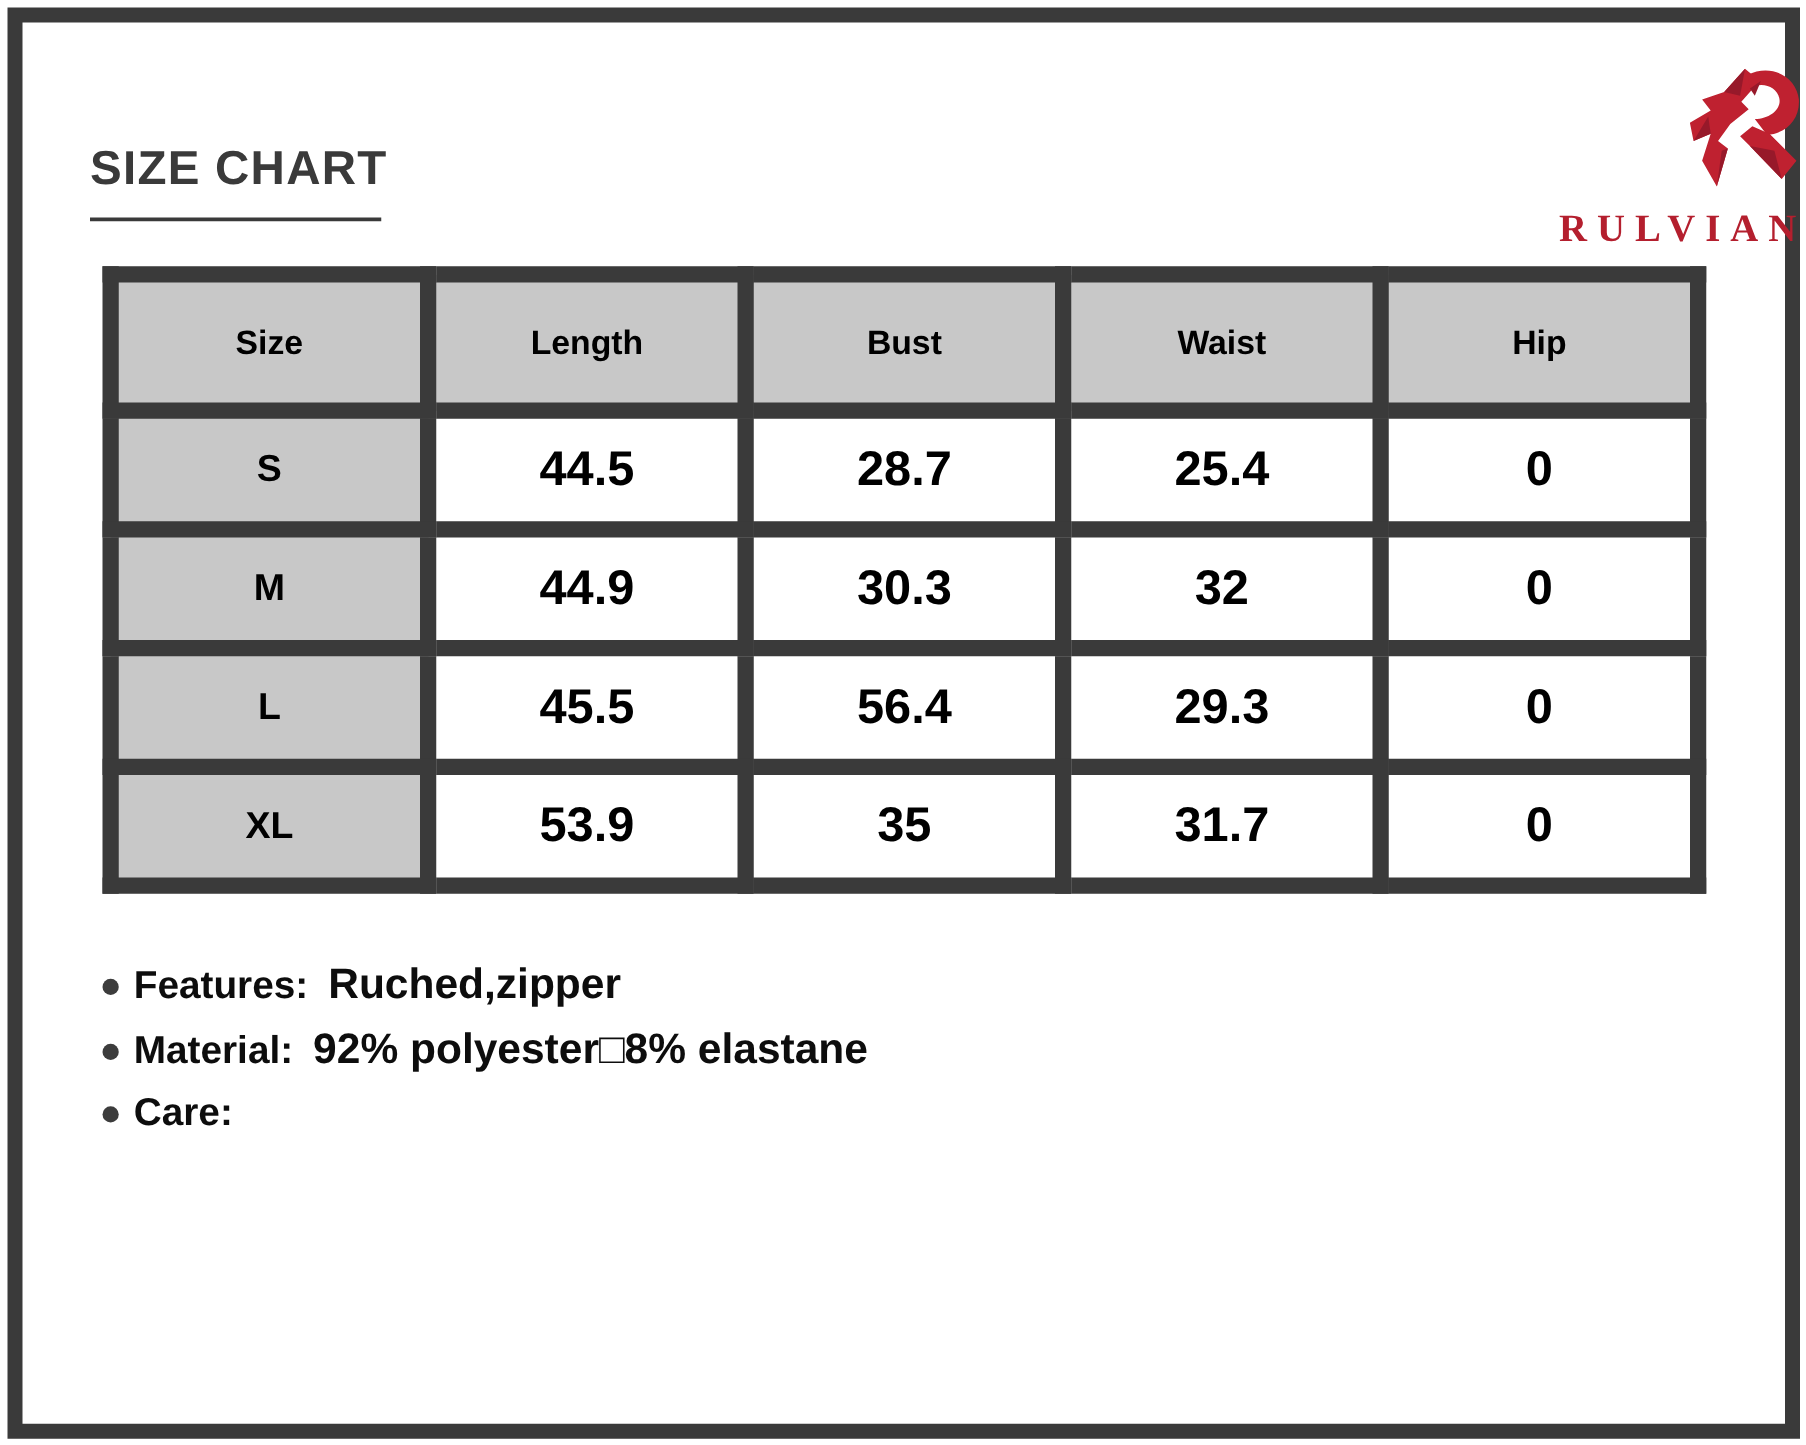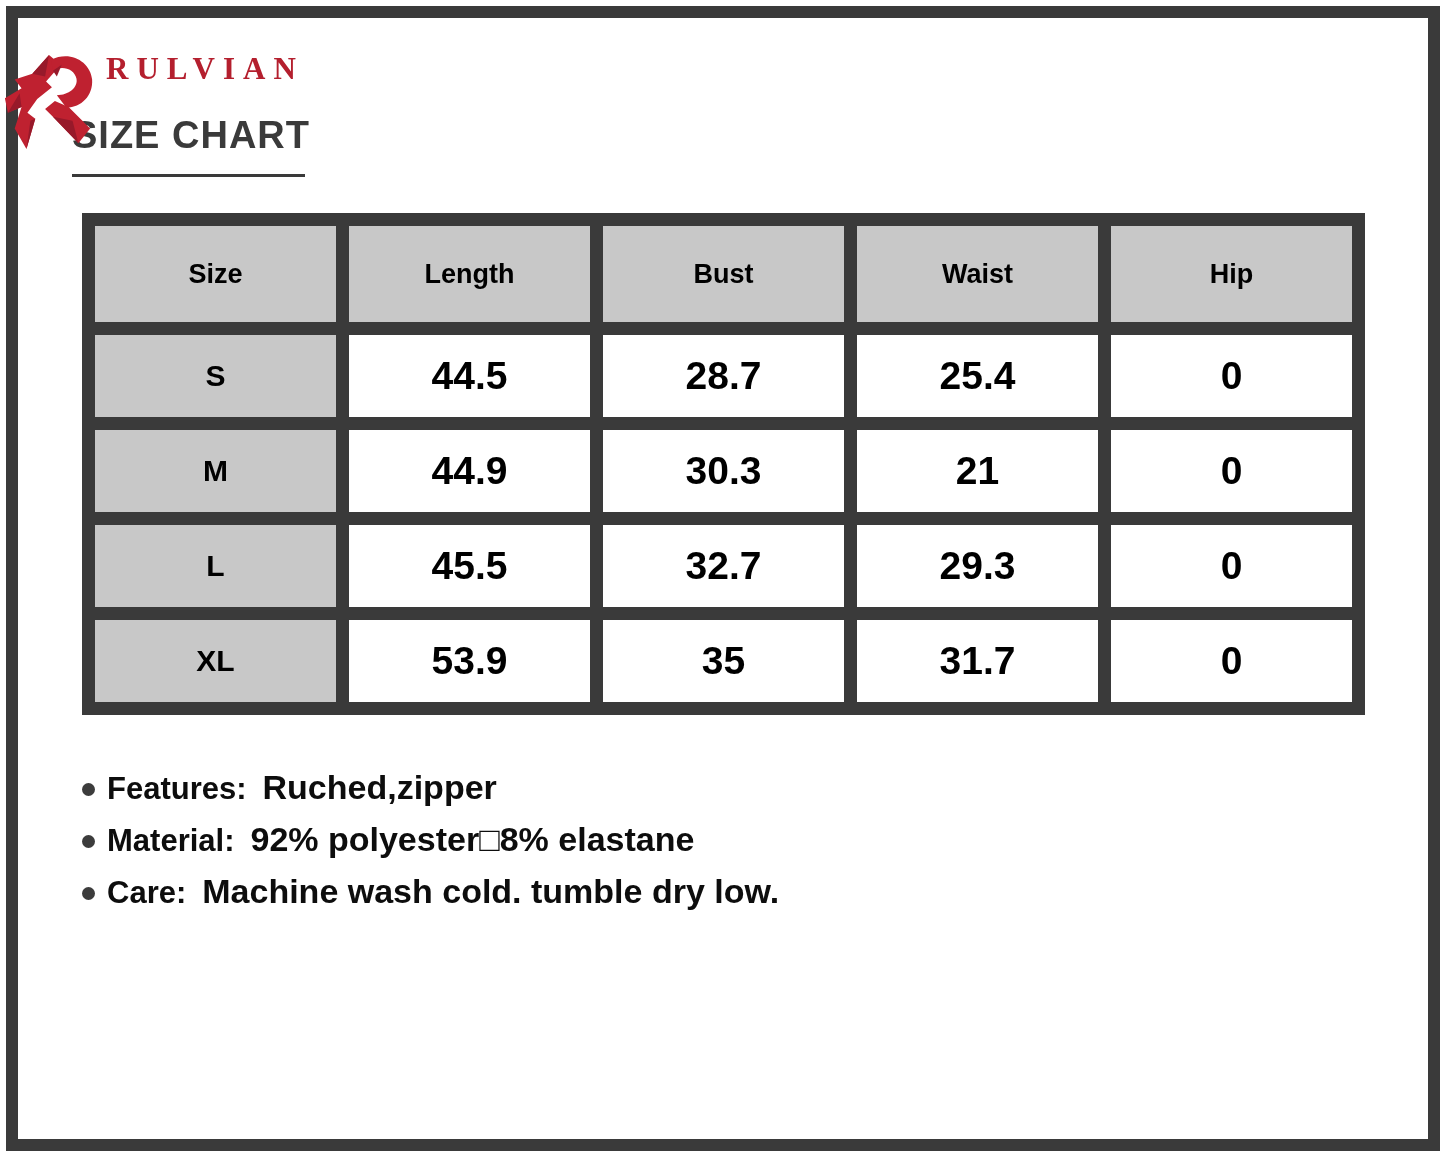--- a/index.html
+++ b/index.html
@@ -23,21 +23,21 @@
     font-size: 38px;
     font-weight: bold;
     letter-spacing: 1px;
     color: #3a3a3a;
   }
   .title-underline { width: 233px; height: 3px; background: #3a3a3a; margin-top: 17px; }
 
   .logo {
     position: absolute;
     left: 0; top: 48px; width: 100%;
-    display: flex; flex-direction: row; align-items: flex-start;
+    display: flex; flex-direction: column; align-items: flex-end;
   }
   .logo svg { width: 98px; height: 114px; display: block; }
   .brand-name {
     margin-top: 3px;
     font-family: "Liberation Serif", serif;
     font-weight: bold;
     font-size: 31px;
     letter-spacing: 8px;
     padding-left: 8px; 
     color: #b41f2e;
@@ -123,27 +123,27 @@
         <td class="rowhead">S</td>
         <td>44.5</td>
         <td>28.7</td>
         <td>25.4</td>
         <td>0</td>
       </tr>
       <tr>
         <td class="rowhead">M</td>
         <td>44.9</td>
         <td>30.3</td>
-        <td>21</td>
+        <td>32</td>
         <td>0</td>
       </tr>
       <tr>
         <td class="rowhead">L</td>
         <td>45.5</td>
-        <td>32.7</td>
+        <td>56.4</td>
         <td>29.3</td>
         <td>0</td>
       </tr>
       <tr>
         <td class="rowhead">XL</td>
         <td>53.9</td>
         <td>35</td>
         <td>31.7</td>
         <td>0</td>
       </tr>
@@ -157,16 +157,15 @@
       <span class="detail-value">Ruched,zipper</span>
     </li>
     <li>
       <span class="bullet"></span>
       <span class="detail-label">Material:</span>
       <span class="detail-value">92% polyester□8% elastane</span>
     </li>
     <li>
       <span class="bullet"></span>
       <span class="detail-label">Care:</span>
-      <span class="detail-value">Machine wash cold. tumble dry low.</span>
     </li>
   </ul>
 </div>
 
 </body></html>

